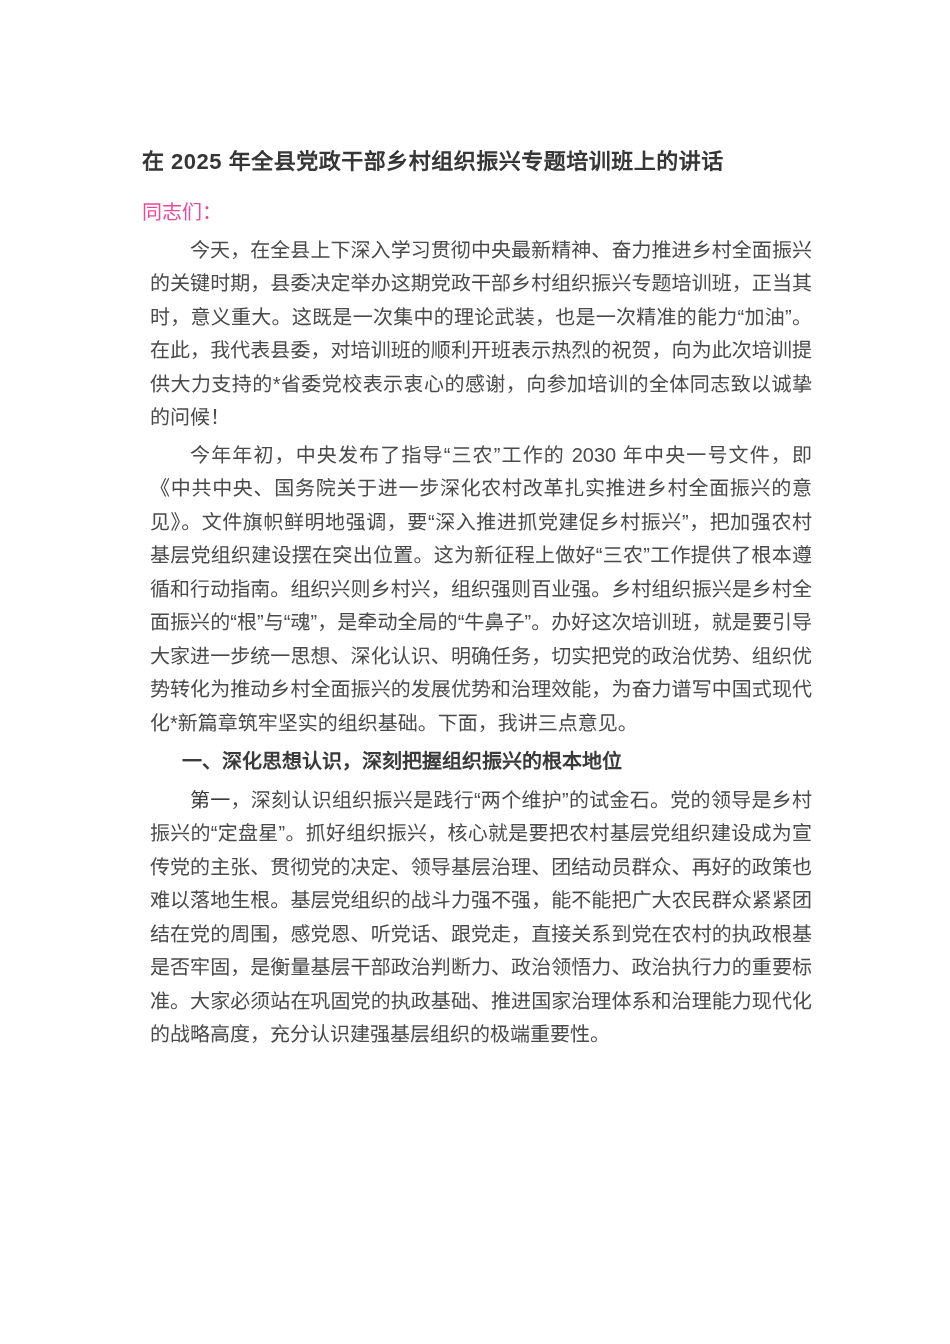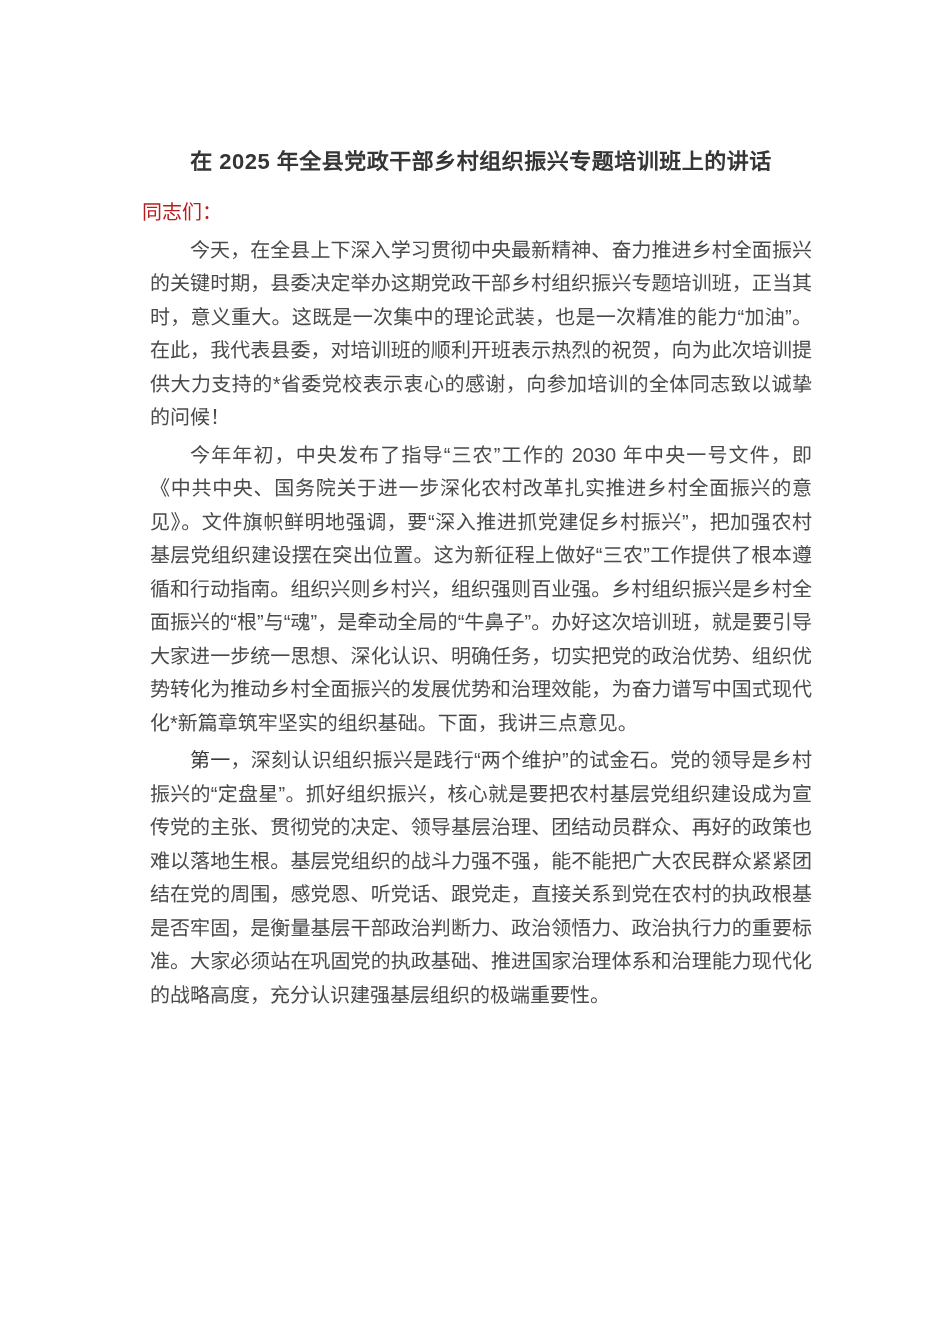--- a/index.html
+++ b/index.html
@@ -15,28 +15,28 @@
     position: relative;
   }
   .doc-page {
     padding: 146px 130px 0 142px; 
     width: 950px;
   }
   .doc-title {
     font-size: 22px;
     font-weight: bold;
     color: #363636;
-    text-align: center;
+    text-align: left;
     line-height: 32px;
     margin-bottom: 18px;
     letter-spacing: 0.5px;
   }
   .salutation {
     font-size: 20px;
-    color: #b91c1c;
+    color: #ec4899;
     line-height: 33.5px;
     margin: 4px 0;
     font-family: Liberation Serif, serif;
   }
   .para {
     font-size: 20px;
     color: #4a4a4a;
     line-height: 33.5px;
     text-indent: 2em;
     text-align: justify;
@@ -63,19 +63,20 @@
   <div class="doc-page">
 
     <h1 class="doc-title">在 2025 年全县党政干部乡村组织振兴专题培训班上的讲话</h1>
 
     <p class="salutation">同志们：</p>
 
     <p class="para">今天，在全县上下深入学习贯彻中央最新精神、奋力推进乡村全面振兴的关键时期，县委决定举办这期党政干部乡村组织振兴专题培训班，正当其时，意义重大。这既是一次集中的理论武装，也是一次精准的能力“加油”。在此，我代表县委，对培训班的顺利开班表示热烈的祝贺，向为此次培训提供大力支持的*省委党校表示衷心的感谢，向参加培训的全体同志致以诚挚的问候！</p>
 
     <p class="para">今年年初，中央发布了指导“三农”工作的 2030 年中央一号文件，即《中共中央、国务院关于进一步深化农村改革扎实推进乡村全面振兴的意见》。文件旗帜鲜明地强调，要“深入推进抓党建促乡村振兴”，把加强农村基层党组织建设摆在突出位置。这为新征程上做好“三农”工作提供了根本遵循和行动指南。组织兴则乡村兴，组织强则百业强。乡村组织振兴是乡村全面振兴的“根”与“魂”，是牵动全局的“牛鼻子”。办好这次培训班，就是要引导大家进一步统一思想、深化认识、明确任务，切实把党的政治优势、组织优势转化为推动乡村全面振兴的发展优势和治理效能，为奋力谱写中国式现代化*新篇章筑牢坚实的组织基础。下面，我讲三点意见。</p>
 
+    <h2 class="section-heading">一、深化思想认识，深刻把握组织振兴的根本地位</h2>
 
 
     <p class="para"><span class="lead">第一</span><span>，深刻认识组织振兴是践行“两个维护”的试金石。党的领导是乡村振兴的“定盘星”。抓好组织振兴，核心就是要把农村基层党组织建设成为宣传党的主张、贯彻党的决定、领导基层治理、团结动员群众、再好的政策也难以落地生根。基层党组织的战斗力强不强，能不能把广大农民群众紧紧团结在党的周围，感党恩、听党话、跟党走，直接关系到党在农村的执政根基是否牢固，是衡量基层干部政治判断力、政治领悟力、政治执行力的重要标准。大家必须站在巩固党的执政基础、推进国家治理体系和治理能力现代化的战略高度，充分认识建强基层组织的极端重要性。</span></p>
 
 
   </div>
 </div>
 
 </body></html>

